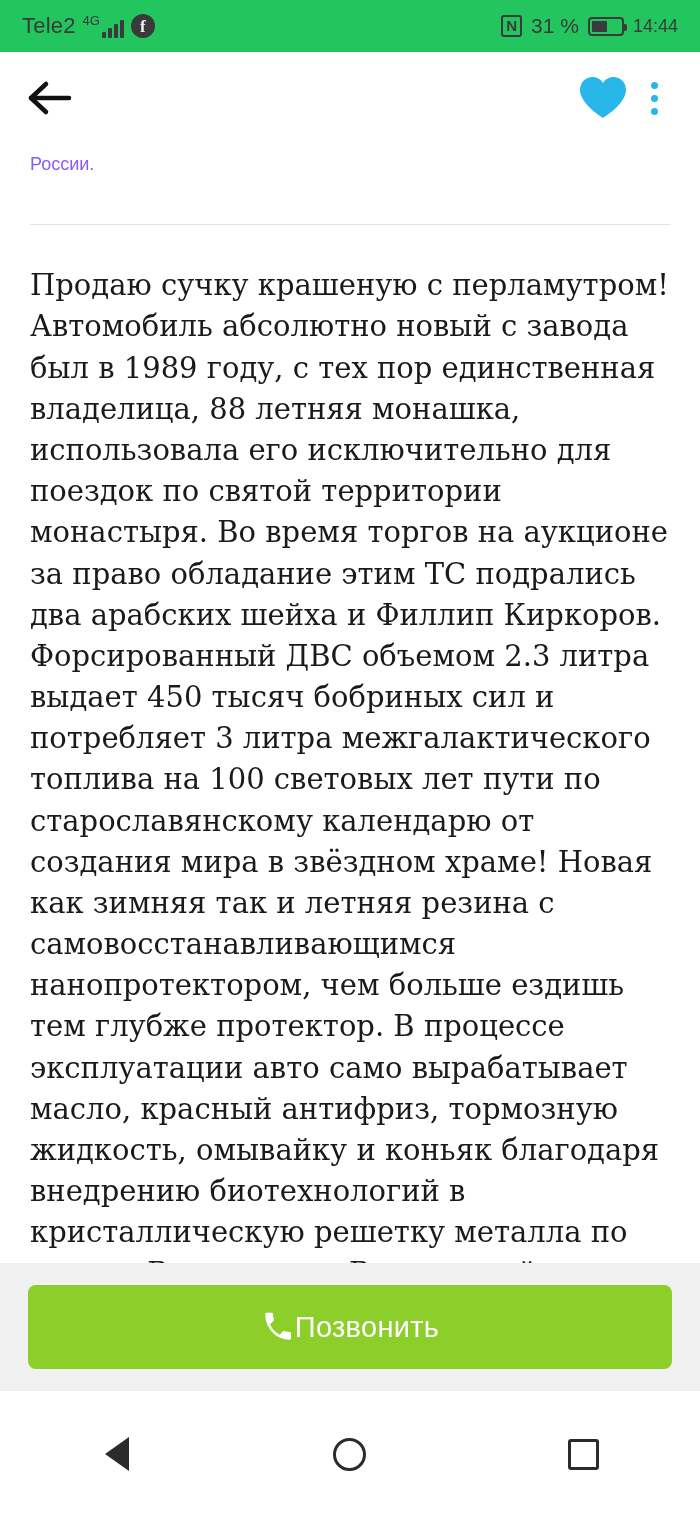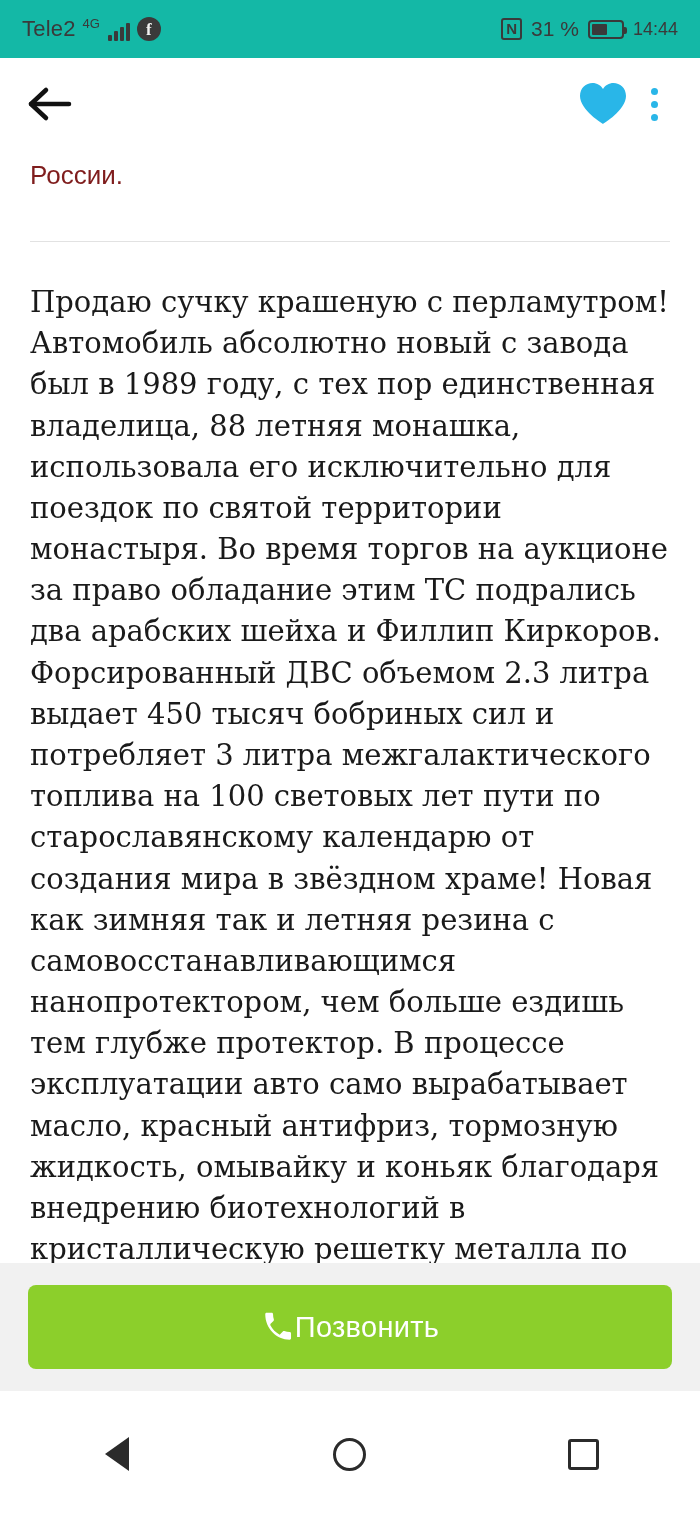--- a/index.html
+++ b/index.html
@@ -14,41 +14,41 @@
     position: relative;
     width: 700px;
     height: 1517px;
     background: #ffffff;
     display: flex;
     flex-direction: column;
   }
 
   
   .statusbar {
-    height: 58px;
-    background: #14b8a6;
+    height: 52px;
+    background: #22c55e;
     display: flex;
     align-items: center;
     padding: 0 22px;
     flex: 0 0 auto;
   }
   .status-left {
     display: flex;
     align-items: center;
     gap: 7px;
   }
   .carrier {
     font-size: 22px;
     color: #3a3a3a;
     letter-spacing: .2px;
   }
   .net-wrap {
     display: flex;
     align-items: flex-end;
-    gap: 8px;
+    gap: 2px;
   }
   .net-label {
     font-size: 13px;
     color: #3a3a3a;
     line-height: 1;
     margin-bottom: 11px;
   }
   .bars {
     display: flex;
     align-items: flex-end;
@@ -142,22 +142,22 @@
   .dots i { width: 7px; height: 7px; border-radius: 50%; background: #29b6e8; display:block; }
 
   
   .content {
     flex: 1 1 auto;
     overflow: hidden;
     padding: 0 30px;
     position: relative;
   }
   .tail-text {
-    font-size: 26px;
-    color: #7f1d1d;
+    font-size: 18px;
+    color: #8b5cf6;
     line-height: 1.35;
     padding-top: 8px;
   }
   .divider {
     height: 1px;
     background: #e2e2e2;
     margin: 48px 0 40px 0;
   }
   .description {
     font-size: 29px;

